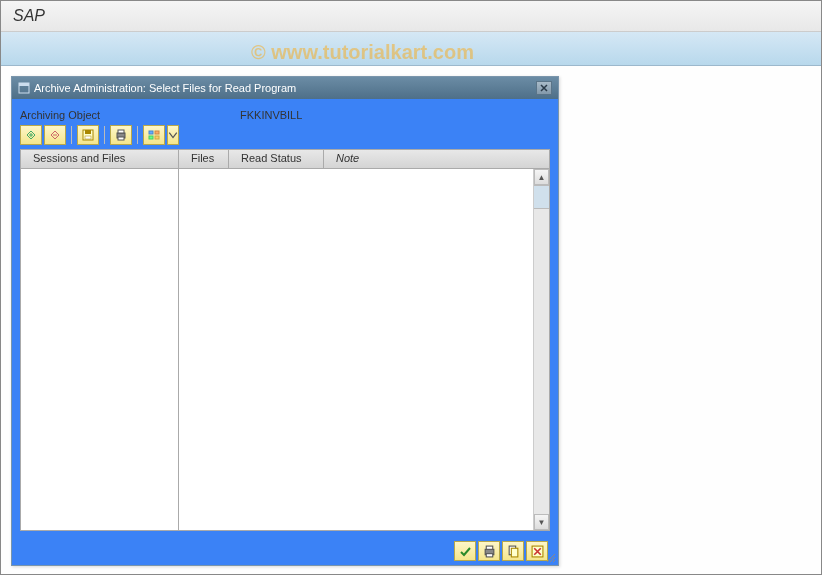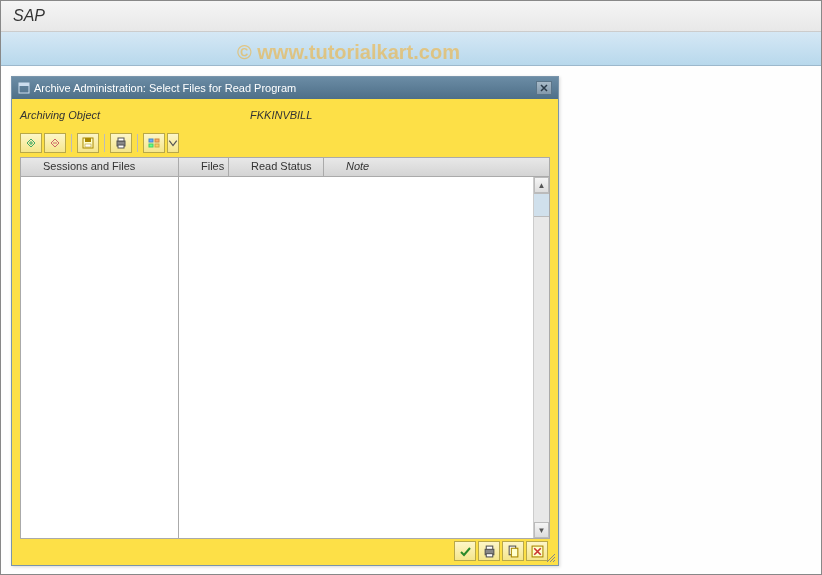--- a/index.html
+++ b/index.html
@@ -25,34 +25,34 @@
       color: #333;
     }
     .toolbar-strip {
       height: 34px;
       background: linear-gradient(#d5e8f5, #b8d8ec);
       border-bottom: 1px solid #9cb8cc;
     }
     .watermark {
       position: absolute;
       top: 40px;
-      left: 236px;
+      left: 250px;
       font-size: 20px;
       font-weight: bold;
       color: rgba(255,165,0,0.45);
       z-index: 100;
       pointer-events: none;
     }
     .popup {
       position: absolute;
       top: 75px;
       left: 10px;
       width: 548px;
       height: 490px;
-      background: #fde047;
+      background: #3b82f6;
       border: 1px solid #7a95ab;
       box-shadow: 1px 1px 3px rgba(0,0,0,0.15);
     }
     .popup-titlebar {
       background: linear-gradient(#6b8ca5, #4e6f88);
       color: #fff;
       padding: 4px 6px;
       display: flex;
       align-items: center;
       justify-content: space-between;
@@ -81,23 +81,21 @@
       cursor: pointer;
       color: #2a3a48;
       font-size: 10px;
       line-height: 1;
     }
     .popup-body {
       padding: 10px 8px 4px 8px;
     }
     .field-row {
       display: flex;
-      gap: 10px;
-      margin-bottom: 12px;
-      font-style: italic;
+      margin-bottom: 4px;
     }
     .field-label {
       width: 220px;
       color: #333;
     }
     .field-value {
       color: #333;
     }
     .btn-toolbar {
       display: flex;
@@ -130,21 +128,21 @@
       flex-direction: column;
     }
     .grid-header {
       display: flex;
       background: linear-gradient(#e8e8e8, #d4d4d4);
       border-bottom: 1px solid #aaa;
       height: 19px;
     }
     .grid-col {
       border-right: 1px solid #aaa;
-      padding: 2px 22px;
+      padding: 2px 12px;
       color: #333;
       font-size: 11px;
       overflow: hidden;
       white-space: nowrap;
     }
     .col-sessions { width: 158px; }
     .col-date { width: 50px; }
     .col-status { width: 95px; }
     .col-note { flex: 1; border-right: none; font-style: italic; }
     .grid-body {

